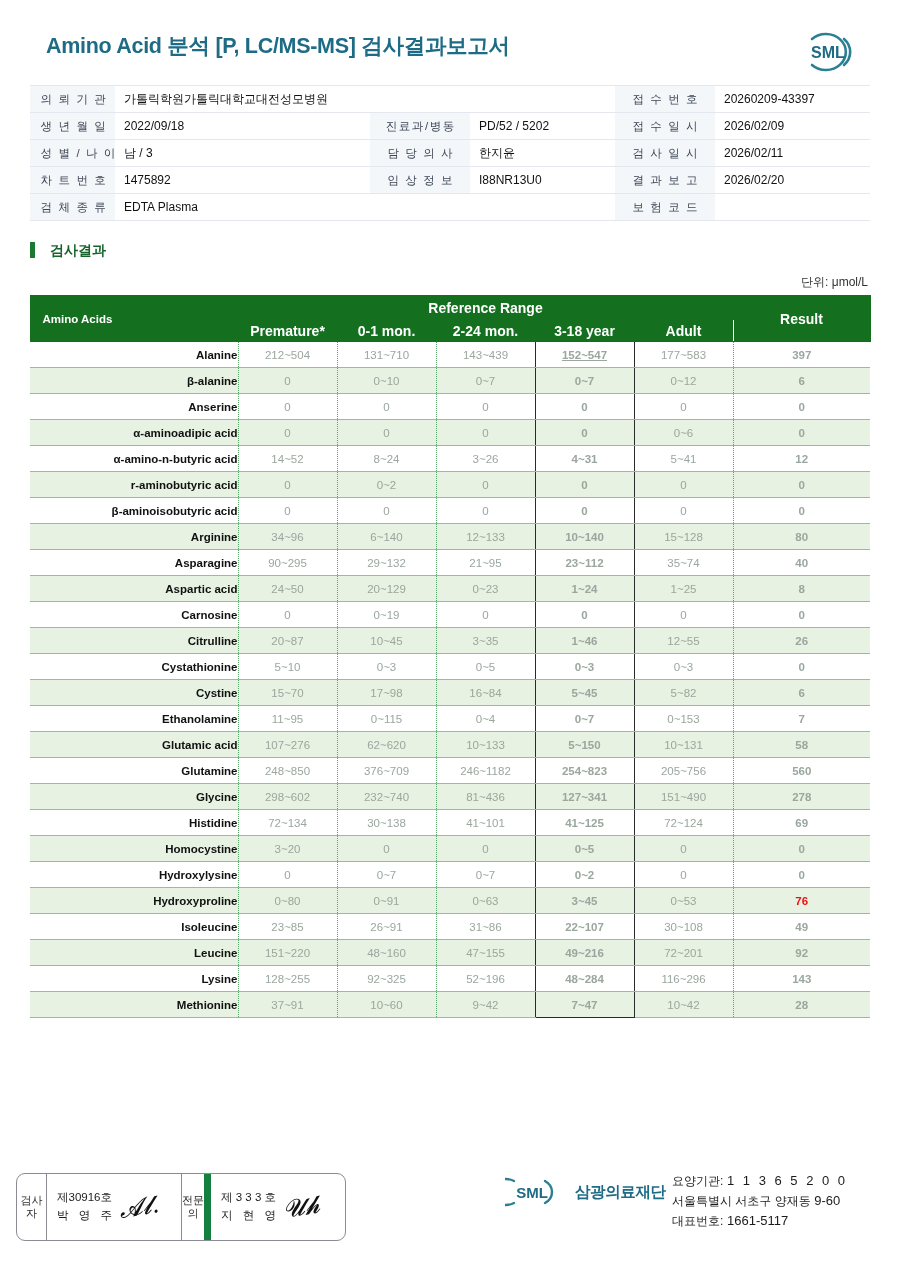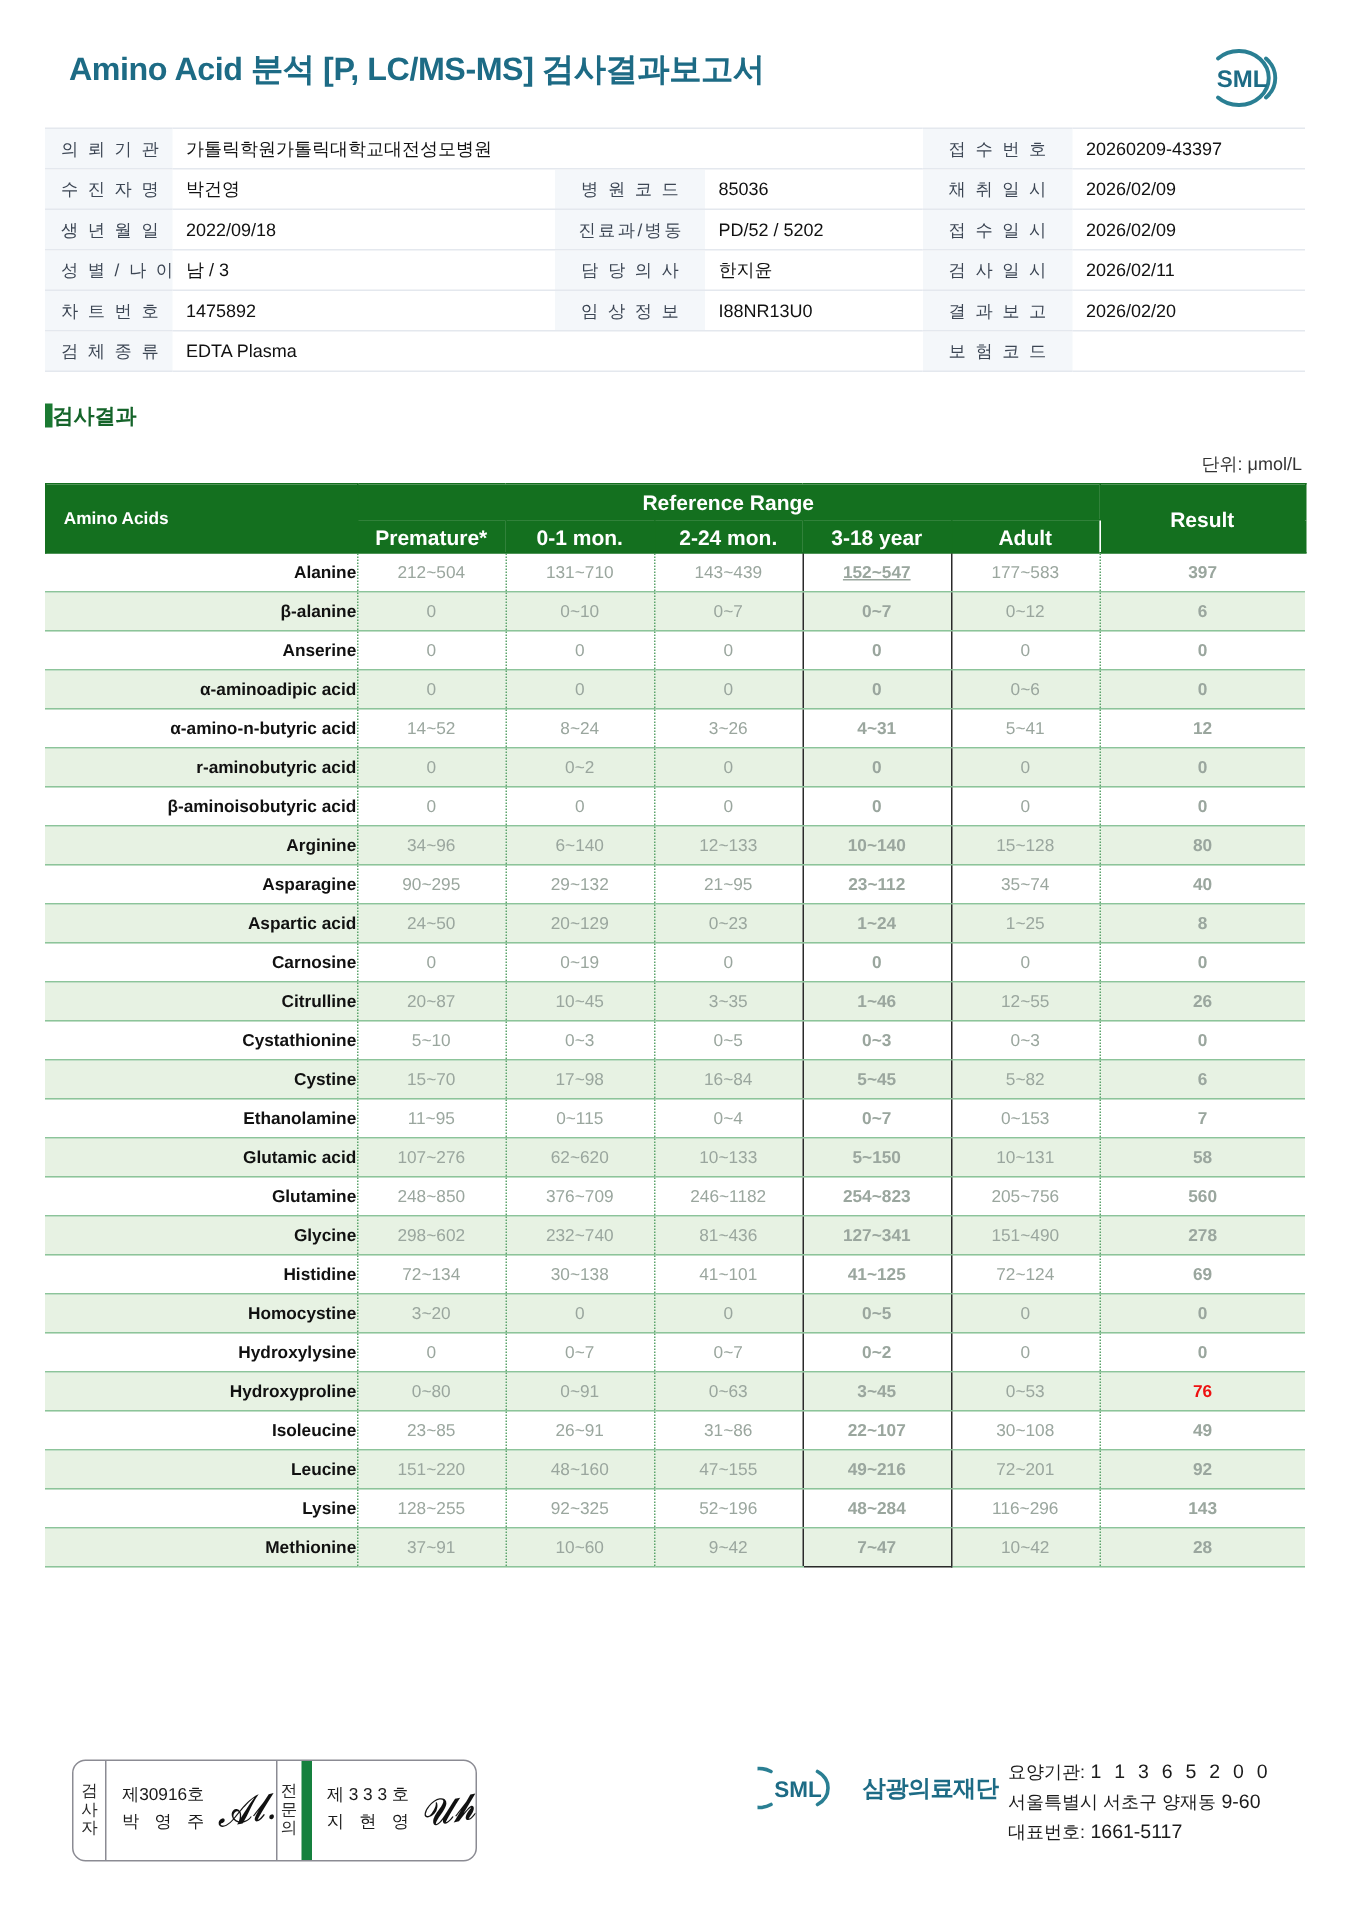--- a/index.html
+++ b/index.html
@@ -69,21 +69,21 @@
     font-weight: 500;
   }
   .info-blank { background: #ffffff; }
 
   
   .section-head {
     width: 840px;
     margin: 21px auto 16px auto;
     display: flex;
     align-items: center;
-    gap: 0;
+    gap: 15px;
   }
   .section-bar {
     width: 5px; height: 16px;
     background: #1b7a32;
     display: inline-block;
   }
   .section-title {
     font-size: 14px;
     font-weight: bold;
     color: #15642a;
@@ -163,27 +163,26 @@
   
   .footer {
     position: absolute;
     left: 0; right: 0;
     bottom: 0;
     height: 110px;
   }
   .sign-box {
     position: absolute;
     left: 16px; top: 12px;
-    width: 270px; height: 68px;
+    width: 330px; height: 68px;
     border: 1px solid #8b8b93;
     border-radius: 9px;
     display: flex;
     background: #ffffff;
     overflow: hidden;
-    margin-left: 32px;
   }
   .sign-tab {
     width: 30px;
     border-right: 1px solid #8b8b93;
     display: flex;
     align-items: center;
     justify-content: center;
     font-size: 11px;
     color: #2a2a2a;
     line-height: 1.15;
@@ -261,28 +260,20 @@
       <col style="width:145px">
     <col style="width:100px">
       <col style="width:155px">
   </colgroup>
   <tbody>
     <tr>
       <td class="info-lbl">의 뢰 기 관</td>
       <td class="info-val" colspan="3">가톨릭학원가톨릭대학교대전성모병원</td>
       <td class="info-lbl">접 수 번 호</td>
       <td class="info-val">20260209-43397</td>
-    </tr>
-    <tr>
-      <td class="info-lbl">수 진 자 명</td>
-      <td class="info-val">박건영</td>
-      <td class="info-lbl">병 원 코 드</td>
-      <td class="info-val">85036</td>
-      <td class="info-lbl">채 취 일 시</td>
-      <td class="info-val">2026/02/09</td>
     </tr>
     <tr>
       <td class="info-lbl">생 년 월 일</td>
       <td class="info-val">2022/09/18</td>
       <td class="info-lbl">진료과/병동</td>
       <td class="info-val">PD/52 / 5202</td>
       <td class="info-lbl">접 수 일 시</td>
       <td class="info-val">2026/02/09</td>
     </tr>
     <tr>

